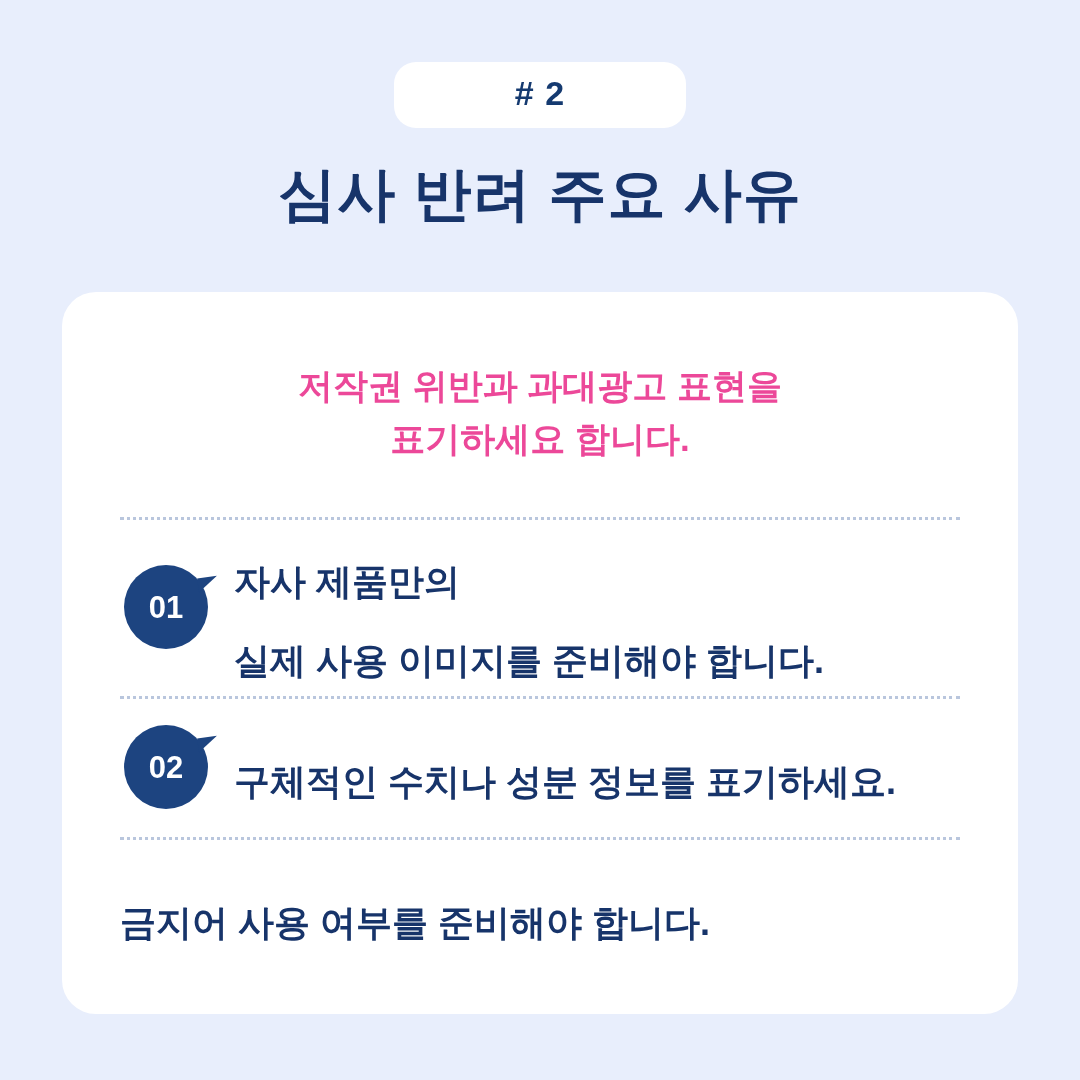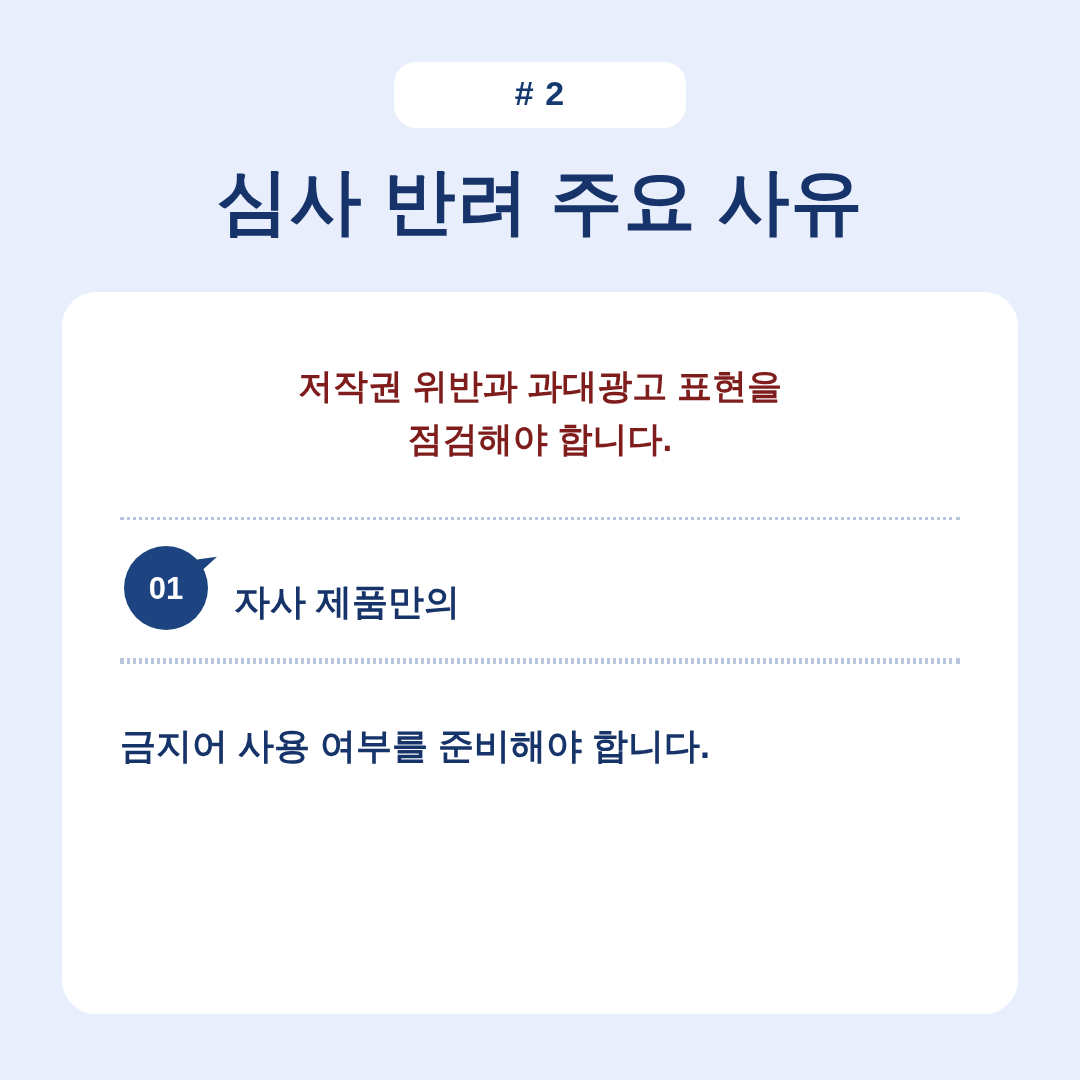--- a/index.html
+++ b/index.html
@@ -39,42 +39,42 @@
     line-height: 1;
     min-width: 180px;
     text-align: center;
   }
 
   
   .title {
     margin-top: 34px;
     text-align: center;
     color: #17346a;
-    font-size: 72px;
+    font-size: 58px;
     font-weight: bold;
     letter-spacing: 1px;
     line-height: 1.1;
   }
 
   
   .card {
     position: absolute;
     left: 62px;
     top: 292px;
     width: 956px;
     height: 722px;
     background: #ffffff;
     border-radius: 34px;
     box-sizing: border-box;
     padding: 56px 58px 40px 58px;
   }
 
   .lead {
     text-align: center;
-    color: #7f1d1d;
+    color: #ec4899;
     font-size: 35px;
     font-weight: bold;
     line-height: 1.5;
     margin-top: 12px;
   }
   .lead-line { display: block; }
 
   .divider {
     border: none;
     border-top: 3px dotted #b9c6dd;
@@ -147,38 +147,47 @@
   <div class="badge-wrap">
     <div class="badge"># 2</div>
   </div>
 
   <div class="title">심사 반려 주요 사유</div>
 
   <div class="card">
 
     <div class="lead">
       <span class="lead-line">저작권 위반과 과대광고 표현을</span>
-      <span class="lead-line">점검해야 합니다.</span>
+      <span class="lead-line">표기하세요 합니다.</span>
     </div>
 
     <div class="list">
 
       <hr class="divider">
 
       <div class="item">
         <div class="num-wrap">
           <div class="num">01</div>
         </div>
         <div class="item-text">
           <span class="tline">자사 제품만의</span>
+          <span class="tline">실제 사용 이미지를 준비해야 합니다.</span>
         </div>
       </div>
 
       <hr class="divider">
 
+      <div class="item">
+        <div class="num-wrap">
+          <div class="num">02</div>
+        </div>
+        <div class="item-text">
+          <span class="tline">구체적인 수치나 성분 정보를 표기하세요.</span>
+        </div>
+      </div>
 
       <hr class="divider">
 
       <div class="item">
         <div class="item-text">
           <span class="tline">금지어 사용 여부를 준비해야 합니다.</span>
         </div>
       </div>
 
     </div>

